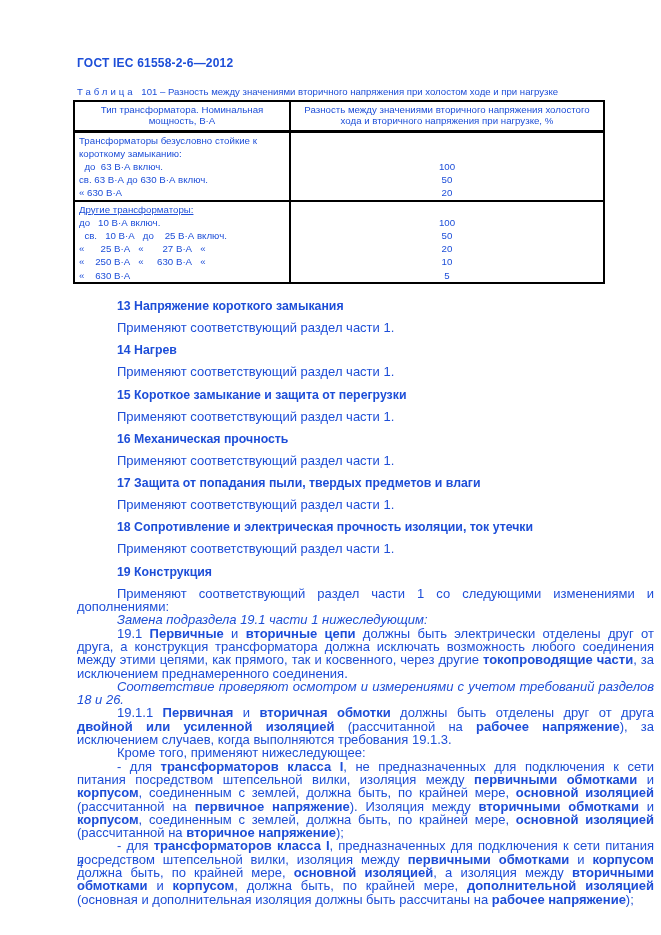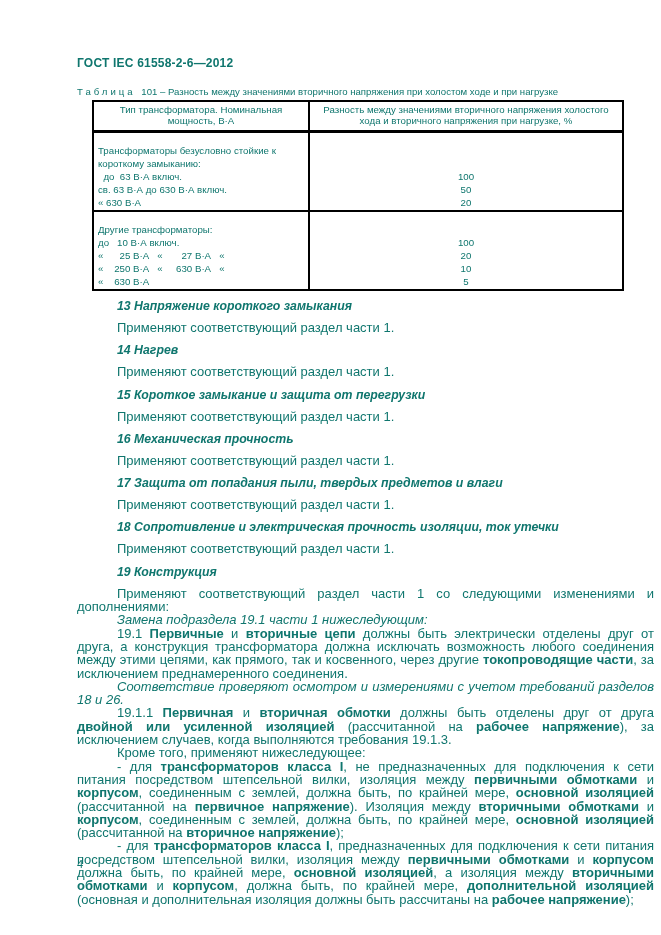--- a/index.html
+++ b/index.html
@@ -1,21 +1,21 @@
 <!DOCTYPE html>
 <html><head>
 <meta charset="utf-8">
 <style>
   html, body { margin: 0; padding: 0; background: #ffffff; }
   .page {
     position: relative;
     width: 661px;
     height: 935px;
     background: #ffffff;
-    color: #0f766e;
+    color: #1d4ed8;
     font-family: "Liberation Sans", sans-serif;
     overflow: hidden;
   }
   .running-head {
     position: absolute;
     left: 77px;
     top: 56px;
     font-size: 12px;
     font-weight: bold;
     letter-spacing: 0.2px;
@@ -27,21 +27,21 @@
     width: 560px;
     font-size: 9.6px;
     white-space: nowrap;
   }
   .caption-word { letter-spacing: 3px; margin-top: 12px; }
   .caption-number { margin-left: 3px; }
   .caption-title { }
 
   table.data-table {
     position: absolute;
-    left: 92px;
+    left: 73px;
     top: 100px;
     width: 530px;
     border-collapse: collapse;
     table-layout: fixed;
     border: 2px solid #000;
     font-size: 9.7px;
   }
   table.data-table col.c1 { width: 216px; }
   table.data-table col.c2 { width: 314px; }
   table.data-table th {
@@ -52,39 +52,38 @@
     padding: 2px 8px 3px 8px;
     border-bottom: 3px solid #000;
   }
   table.data-table th:first-child { border-right: 2px solid #000; }
   table.data-table td {
     vertical-align: top;
     line-height: 13.2px;
     padding: 0 4px;
   }
   table.data-table td:first-child { border-right: 2px solid #000; }
-  table.data-table tr.group-divider td { border-top: 2px solid #000; }
+  table.data-table tr.group-divider td { border-top: 2px solid #000; text-decoration: underline; }
   td.cell-label { text-align: left; }
   td.cell-label.pre { white-space: pre; }
   td.cell-value { text-align: center; }
-  tr.group-head td.cell-label { padding-top: 11px; }
+  tr.group-head td.cell-label { padding-top: 1px; }
 
   .content {
     position: absolute;
     left: 77px;
     top: 291px;
     width: 577px;
   }
   .sec-h {
     font-size: 12.3px;
     font-weight: bold;
     line-height: 14px;
     margin: 9px 0 8px 0;
     padding-left: 40px;
-    font-style: italic;
   }
   .sec-h:first-child { margin-top: 8px; }
   .para {
     font-size: 13px;
     line-height: 13.3px;
     margin: 0;
     text-align: justify;
     text-indent: 40px;
   }
   .para.italic { font-style: italic; }
@@ -140,20 +139,24 @@
         </tr>
         <tr class="group-head group-divider">
           <td class="cell-label">Другие трансформаторы:</td>
           <td class="cell-value"></td>
         </tr>
         <tr>
           <td class="cell-label pre">до   10 В·А включ.</td>
           <td class="cell-value">100</td>
         </tr>
         <tr>
+          <td class="cell-label pre">  св.   10 В·А   до    25 В·А включ.</td>
+          <td class="cell-value">50</td>
+        </tr>
+        <tr>
           <td class="cell-label pre">«      25 В·А   «       27 В·А   «</td>
           <td class="cell-value">20</td>
         </tr>
         <tr>
           <td class="cell-label pre">«    250 В·А   «     630 В·А   «</td>
           <td class="cell-value">10</td>
         </tr>
         <tr>
           <td class="cell-label pre">«    630 В·А</td>
           <td class="cell-value">5</td>

